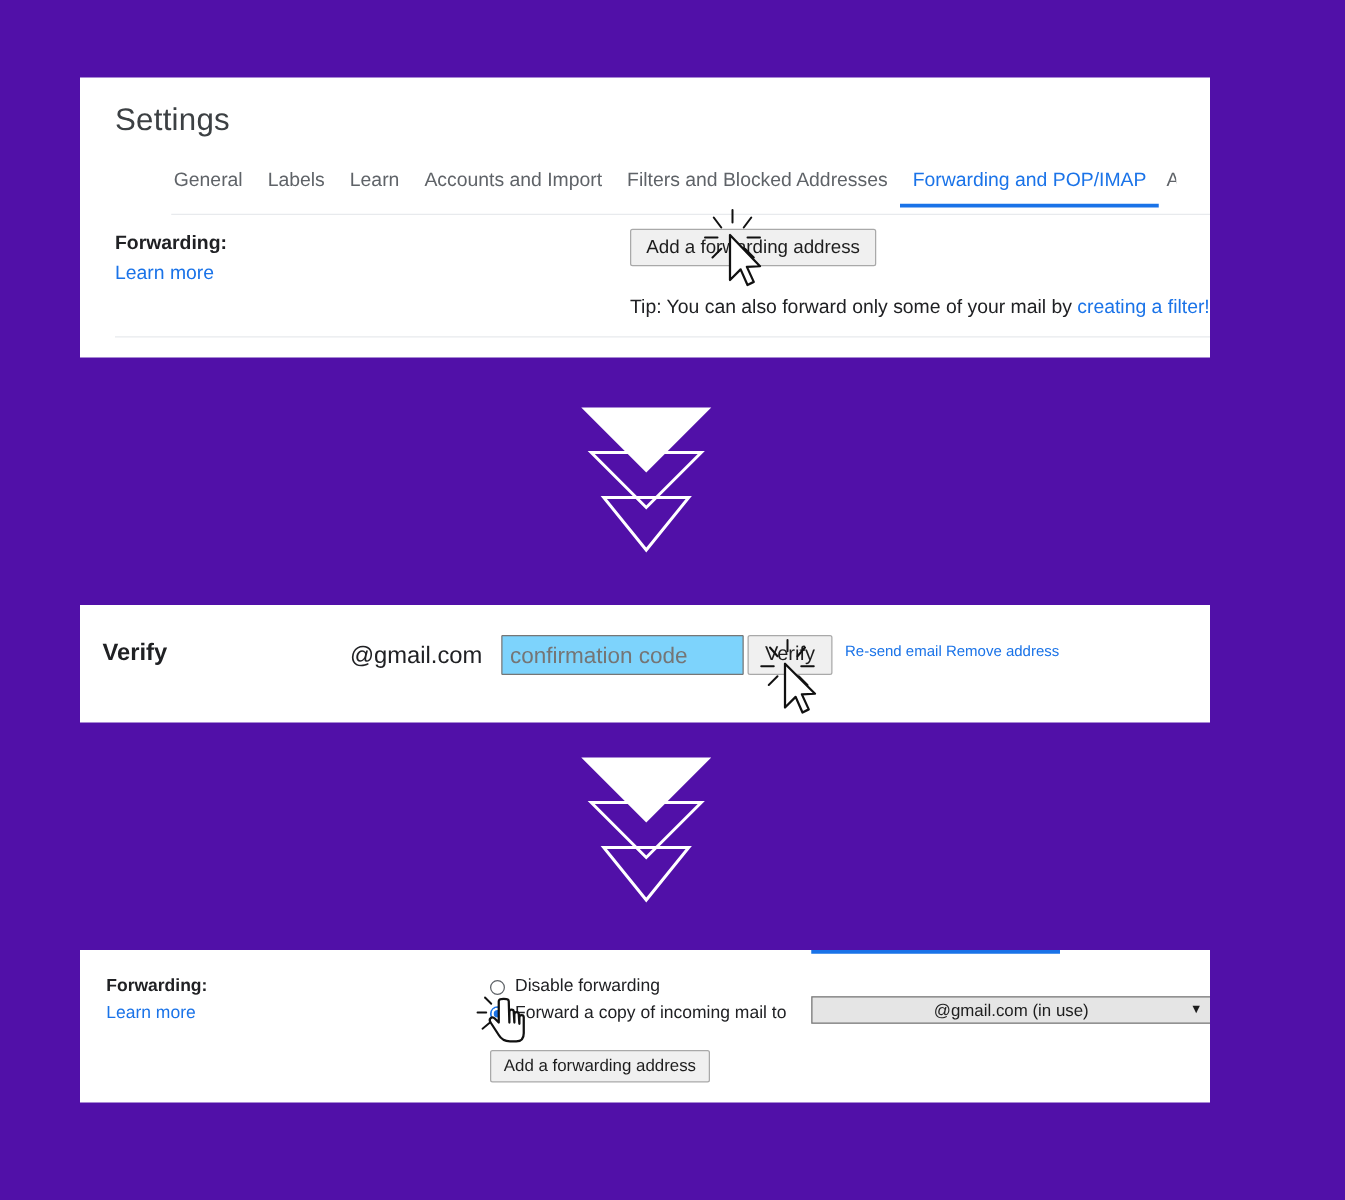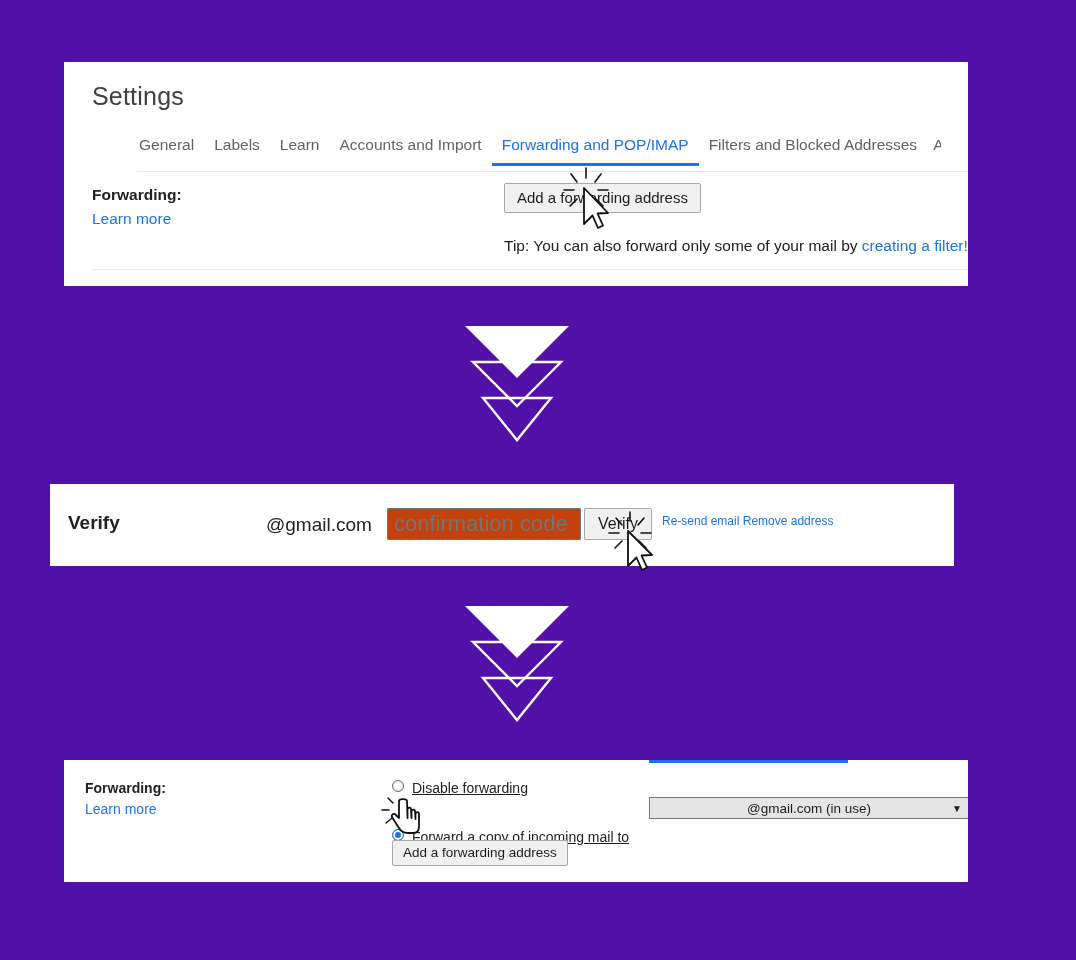--- a/index.html
+++ b/index.html
@@ -119,24 +119,24 @@
     position: absolute;
     left: 28px;
     top: 207px;
     width: 876px;
     height: 1px;
     background: #e8eaed;
   }
 
   
   #panel-verify {
-    left: 50px;
+    left: 64px;
     top: 484px;
     width: 904px;
-    height: 82px;
+    height: 94px;
   }
   .verify-title {
     position: absolute;
     left: 18px;
     top: 28px;
     font-size: 19px;
     font-weight: bold;
     color: #202124;
   }
   .verify-addr {
@@ -147,23 +147,23 @@
     color: #202124;
   }
   .code-input {
     position: absolute;
     left: 337px;
     top: 24px;
     width: 194px;
     height: 32px;
     border: 1px solid #767676;
     border-radius: 1px;
-    background: #c2410c;
-    font-family: "Liberation Sans", sans-serif;
-    font-size: 22px;
+    background: #7dd3fc;
+    font-family: "Liberation Sans", sans-serif;
+    font-size: 18px;
     color: #1d1d1d;
     padding: 2px 6px;
   }
   .btn-verify {
     position: absolute;
     left: 534px;
     top: 24px;
     width: 68px;
     height: 32px;
     background: #f0f0f0;
@@ -213,25 +213,24 @@
     top: 41px;
     font-size: 14px;
     color: #1a73e8;
     cursor: pointer;
   }
   .radio-row {
     position: absolute;
     font-size: 14px;
     color: #202124;
     display: flex;
-    align-items: flex-start;
-    text-decoration: underline;
+    align-items: flex-end;
   }
   #row-disable { left: 328px; top: 20px; }
-  #row-forward { left: 328px; top: 41px; margin-top: 28px; }
+  #row-forward { left: 328px; top: 41px; }
   .radio {
     width: 12px;
     height: 12px;
     border: 1px solid #5f6368;
     border-radius: 50%;
     background: #fff;
     margin-right: 8px;
     flex: none;
     cursor: pointer;
   }
@@ -298,22 +297,22 @@
 
 <div class="panel" id="panel-settings">
 
   <div class="settings-title">Settings</div>
 
   <div class="tabbar">
     <div class="tab">General</div>
     <div class="tab">Labels</div>
     <div class="tab">Learn</div>
     <div class="tab">Accounts and Import</div>
+    <div class="tab">Filters and Blocked Addresses</div>
     <div class="tab active">Forwarding and POP/IMAP</div>
-    <div class="tab">Filters and Blocked Addresses</div>
     <div class="tab clipped">A</div>
   </div>
 
   <div class="fwd-row">
     <div class="fwd-label">Forwarding:</div>
     <div class="learn-more">Learn more</div>
     <button class="btn-add-fwd">Add a forwarding address</button>
     <div class="tip-line">
       <span>Tip: You can also forward only some of your mail by </span><span class="tip-link">creating a filter!</span>
     </div>

